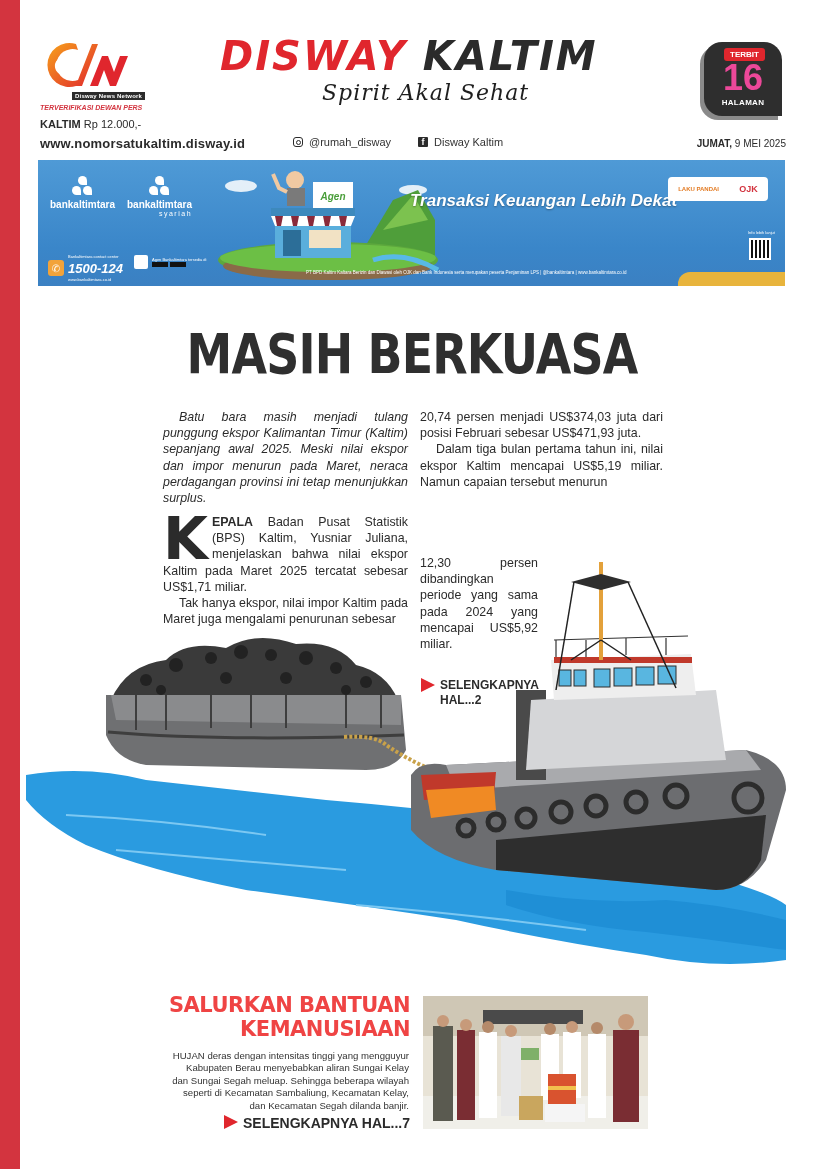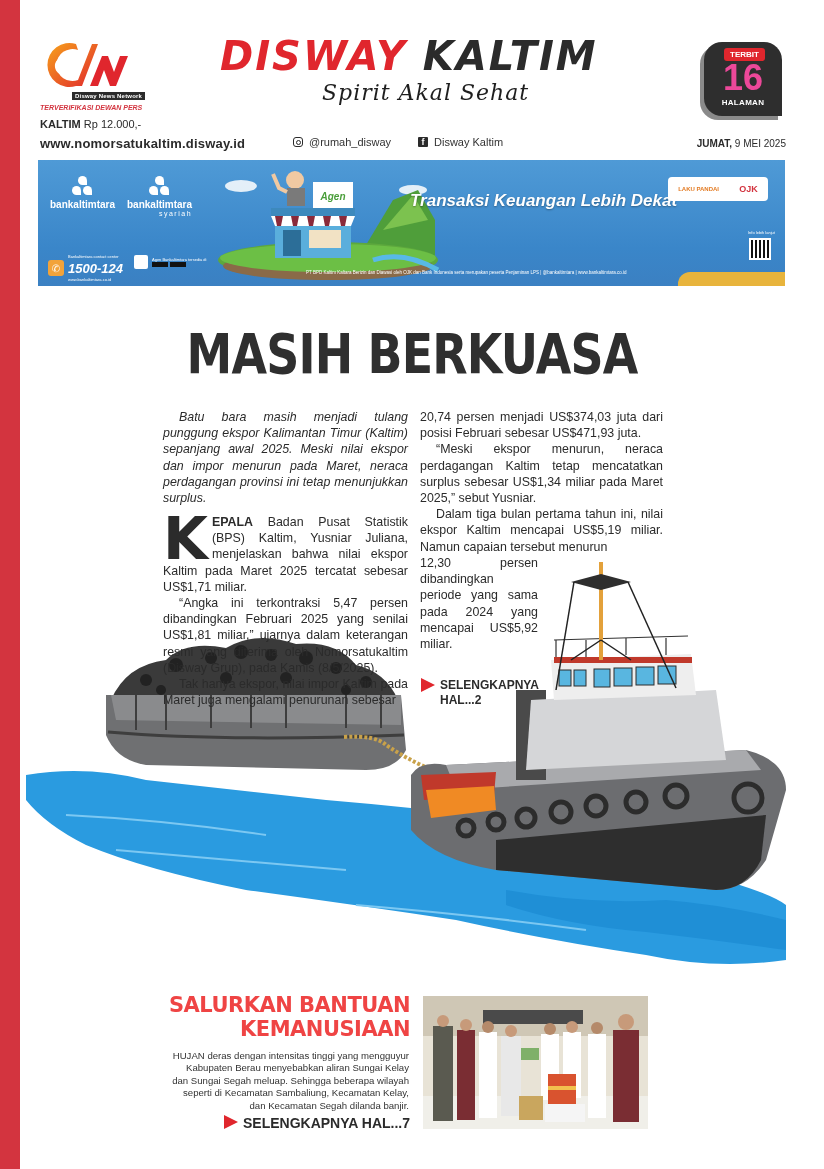--- a/index.html
+++ b/index.html
@@ -287,27 +287,25 @@
 
   <path d="M480 330 Q560 345 640 340 Q700 345 760 360 L760 390 Q690 380 620 372 Q540 365 480 345 Z" fill="#1f8fd6"></path>
 </svg>
 
 <div class="col lede">
   <p>Batu bara masih menjadi tulang punggung ekspor Kalimantan Timur (Kaltim) sepanjang awal 2025. Meski nilai ekspor dan impor menurun pada Maret, neraca perdagangan provinsi ini tetap menunjukkan surplus.</p>
 </div>
 
 <div class="col col1">
   <p style="text-indent:0;"><span class="dropcap">K</span><span class="lead-word">EPALA</span><span> Badan Pusat Statistik (BPS) Kaltim, Yusniar Juliana, menjelaskan bahwa nilai ekspor Kaltim pada Maret 2025 tercatat sebesar US$1,71 miliar.</span></p>
-  <p>“Angka ini terkontraksi 5,47 persen dibandingkan Februari 2025 yang senilai US$1,81 miliar,” ujarnya dalam keterangan resmi yang diterima oleh Nomorsatukaltim (Disway Grup), pada Kamis (8/5/2025).</p>
   <p>Tak hanya ekspor, nilai impor Kaltim pada Maret juga mengalami penurunan sebesar</p>
 </div>
 
 <div class="col col2">
   <p style="text-indent:0;">20,74 persen menjadi US$374,03 juta dari posisi Februari sebesar US$471,93 juta.</p>
-  <p>“Meski ekspor menurun, neraca perdagangan Kaltim tetap mencatatkan surplus sebesar US$1,34 miliar pada Maret 2025,” sebut Yusniar.</p>
   <p>Dalam tiga bulan pertama tahun ini, nilai ekspor Kaltim mencapai US$5,19 miliar. Namun capaian tersebut menurun</p>
 </div>
 <div class="col col2-narrow" style="top:555px;">
   <p style="text-indent:0;">12,30 persen dibandingkan periode yang sama pada 2024 yang mencapai US$5,92 miliar.</p>
 </div>
 
 <div class="more-link more1">
   <span class="tri"></span>
   <span>
     <span style="display:block;">SELENGKAPNYA</span>

